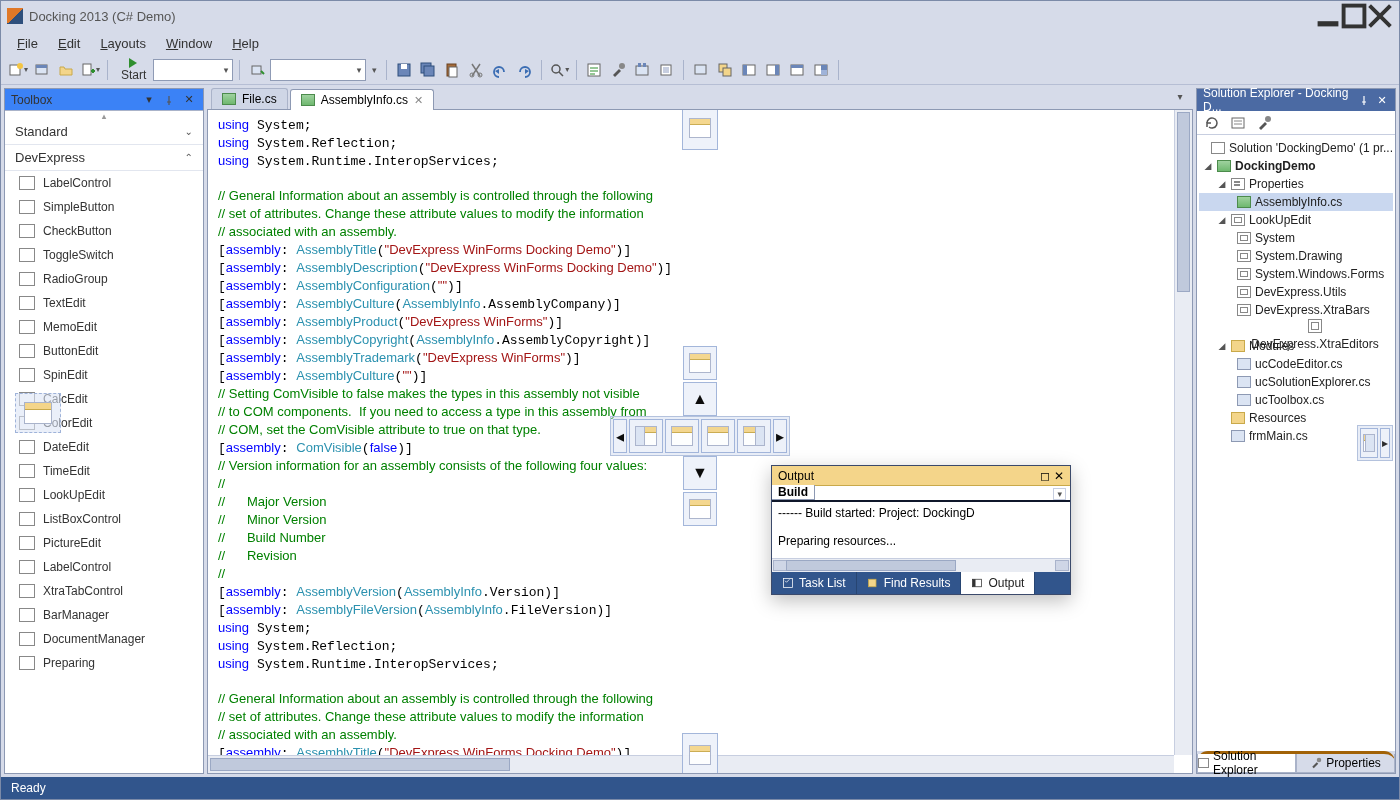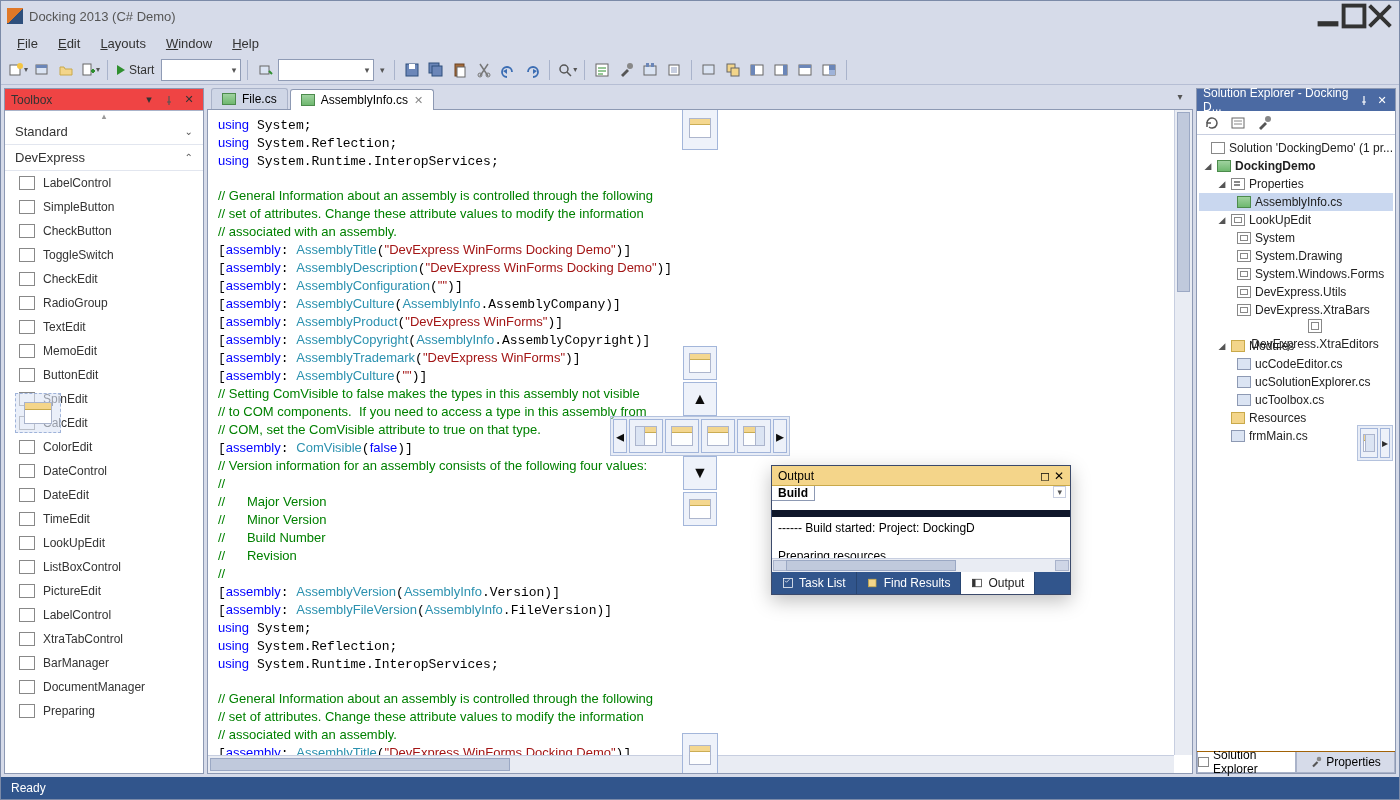--- a/index.html
+++ b/index.html
@@ -15,21 +15,21 @@
 .toolbar { height: 30px; display:flex; align-items:center; padding: 0 6px; gap:2px; border-bottom:1px solid #b6bed4; }
 .tbtn { width:22px; height:22px; display:flex; align-items:center; justify-content:center; cursor:pointer; border:1px solid transparent; }
 .tbtn svg { width:16px; height:16px; }
 .tsep { width:1px; height:20px; background:#a9b3cb; margin:0 4px; }
 .tlbl { font-size:12px; color:#333; margin: 0 2px 0 4px; }
 .tcombo { height:22px; min-width:80px; border:1px solid #8f9bb5; background:#fff; display:flex; align-items:center; justify-content:flex-end; padding-right:4px; cursor:pointer; font-size:11px;}
 .tcombo .caret { font-size:9px; color:#555; }
 .body { flex:1; display:flex; min-height:0; }
 .panel { display:flex; flex-direction:column; border:1px solid #8d99b3; background:#d6dbe9; }
 .panel-header { height:22px; background:#4b6aa3; color:#fff; display:flex; align-items:center; padding:0 6px; font-size:12px; gap:4px; }
-.panel-header.light { background:#ef4444; color:#333; border-bottom:1px solid #aab3c9; }
+.panel-header.light { background:#3b82f6; color:#333; border-bottom:1px solid #aab3c9; }
 .panel-header .spacer { flex:1; }
 .panel-header .hbtn { width:16px; height:16px; display:flex; align-items:center; justify-content:center; cursor:pointer; font-size:11px; }
 .toolbox { width:200px; margin:3px; }
 .tbx-body { flex:1; background:#fff; overflow:hidden; position:relative; }
 .tbx-group-h { padding:5px 10px; font-size:13px; color:#333; cursor:pointer; display:flex; align-items:center; justify-content:space-between; border-bottom:1px solid #e2e6ef; }
 .tbx-group-h .chev { font-size:10px; color:#555; }
 .tbx-list { display:flex; flex-direction:column; }
 .tbx-item { height:24px; display:flex; align-items:center; gap:8px; padding:0 14px; font-size:12px; color:#333; cursor:pointer; }
 .tbx-ico { width:16px; height:14px; border:1px solid #888; position:relative; flex:0 0 16px; }
 .editor-col { flex:1; display:flex; flex-direction:column; margin:3px 0; min-width:0; }
@@ -50,40 +50,40 @@
 .hscroll { position:absolute; left:0; right:18px; bottom:0; height:18px; background:#e9ecf3; border-top:1px solid #c7cee0; }
 .hscroll .thumb { position:absolute; top:2px; bottom:2px; left:2px; width:300px; background:#c0c9dc; border:1px solid #9ba8c4; }
 .right-col { width:200px; margin:3px; display:flex; flex-direction:column; }
 .sln-tb { height:24px; background:#fff; border-bottom:1px solid #c7cee0; display:flex; align-items:center; gap:4px; padding:0 4px; }
 .sln-body { flex:1; background:#ffffff; overflow:hidden; font-size:12px; color:#222; }
 .tree { padding:4px 2px; }
 .tn { display:flex; align-items:center; height:18px; gap:4px; white-space:nowrap; cursor:pointer; }
 .tn .tw { display:inline-block; width:10px; text-align:center; font-size:9px; color:#555; }
 .tn .ic { width:14px; height:12px; flex:0 0 14px; }
 .tn.selected { background:#c9d7ef; }
-.bottom-tabs { height:22px; display:flex; border-top:1px solid #a16207; background:#d6dbe9; }
+.bottom-tabs { height:22px; display:flex; border-top:3px solid #a16207; background:#d6dbe9;border-radius:11px; }
 .bottom-tab { flex:1; display:flex; align-items:center; justify-content:center; gap:4px; font-size:12px; border:1px solid #aab3c9; border-top:none; cursor:pointer; }
 .bottom-tab.active { background:#fff; }
 .statusbar { height:22px; background:#31558c; color:#fff; display:flex; align-items:center; padding:0 10px; font-size:12px; }
 
 .dock-hint { position:absolute; width:34px; height:34px; background:#eef2fa; border:1px solid #9fb3d9; display:flex; align-items:center; justify-content:center; opacity:.95; cursor:pointer; }
 .dock-hint.big{ width:36px; height:44px; }
 .dock-hint .mini { width:22px; height:20px; border:1px solid #a9b3cb; background:#fff; position:relative; }
 .dock-hint .mini::before { content:""; position:absolute; left:0; right:0; top:0; height:5px; background:#f4d58a; border-bottom:1px solid #c9a94a; }
 .dock-hint.left .mini::after,
 .dock-hint.right .mini::after { content:""; position:absolute; top:0;bottom:0;width:8px;background:#dbe4f3; }
 .dock-hint.left .mini::after{ left:0; border-right:1px solid #a9b3cb;}
 .dock-hint.right .mini::after{ right:0; border-left:1px solid #a9b3cb;}
 .dock-cluster { position:absolute; display:flex; gap:2px; padding:2px; background:rgba(210,220,240,.5); border:1px solid #b4c2dd; }
 .dock-cluster .dock-hint { position:static; }
 
 .float-panel { position:absolute; border:1px solid #3b4a6b; background:#fff; box-shadow:0 6px 18px rgba(0,0,0,.25); display:flex; flex-direction:column; }
 .float-panel .fp-head { height:20px; background:#f4d58a; border-bottom:1px solid #c9a94a; display:flex; align-items:center; padding:0 6px; font-size:12px; gap:4px; }
 .float-panel .fp-head .spacer{flex:1;}
-.float-panel .fp-sub { height:31px; border-bottom:7px solid #0f172a; display:flex; align-items:flex-start; font-size:12px; }
+.float-panel .fp-sub { height:16px; border-bottom:2px solid #0f172a; display:flex; align-items:flex-end; font-size:12px; }
 .float-panel .fp-sub .sel { font-weight:bold; padding:0 6px; border:1px solid #8d99b3; border-top:none; border-left:none; background:#fff; }
 .float-panel .fp-sub .caret { margin-left:auto; margin-right:4px; font-size:9px; color:#555; border:1px solid #c7cee0; padding:0 3px; cursor:pointer;}
 .float-panel .fp-body { flex:1; font-family:Consolas,monospace; font-size:12px; padding:4px 6px; white-space:pre; overflow:hidden; }
 .float-panel .fp-hscroll { height:14px; background:#e9ecf3; border-top:1px solid #c7cee0; position:relative; }
 .float-panel .fp-hscroll::before,
 .float-panel .fp-hscroll::after{ content:""; position:absolute; top:1px;bottom:1px;width:12px;background:#cfd6e6;border:1px solid #a9b3cb;}
 .float-panel .fp-hscroll::before{left:1px;} .float-panel .fp-hscroll::after{right:1px;}
 .float-panel .fp-hscroll .thumb{position:absolute; top:1px;bottom:1px;left:14px;width:170px;background:#c0c9dc;border:1px solid #9ba8c4;}
 .float-panel .fp-tabs { height:22px; display:flex; background:#31558c; }
 .float-panel .fp-tab { padding:0 10px; display:flex; align-items:center; gap:5px; font-size:12px; color:#fff; border-right:1px solid #274572; cursor:pointer; }
@@ -156,21 +156,21 @@
         </svg>
       </div>
     <div class="tbtn">
         <svg viewBox="0 0 16 16">
           <rect x="3" y="2" width="8" height="11" fill="#fff" stroke="#666"></rect>
           <path d="M11 9 h4 M13 7 v4" stroke="#2f8f2f" stroke-width="2"></path>
         </svg>
         <span style="font-size:8px;color:#555">▾</span>
       </div>
     <div class="tsep"></div>
-    <div class="tbtn" style="width:auto;padding:0 2px;">
+    <div class="tbtn" style="width:auto;padding:0 2px;flex-direction:column;">
         <span class="triangle-play"></span>
         <span class="tlbl">Start</span>
       </div>
     <div class="tcombo" style="width:80px">
         <span class="caret">▾</span>
       </div>
     <div class="tsep"></div>
     <div class="tbtn">
         <svg viewBox="0 0 16 16">
           <rect x="3" y="4" width="9" height="8" fill="#dbe4f3" stroke="#666"></rect>
@@ -331,24 +331,20 @@
             <div class="tbx-item">
               <span class="tbx-ico"></span>
               <span>CheckButton</span>
             </div>
             <div class="tbx-item">
               <span class="tbx-ico"></span>
               <span>ToggleSwitch</span>
             </div>
             <div class="tbx-item">
               <span class="tbx-ico"></span>
-              <span>CheckEdit</span>
-            </div>
-            <div class="tbx-item">
-              <span class="tbx-ico"></span>
               <span>RadioGroup</span>
             </div>
             <div class="tbx-item">
               <span class="tbx-ico"></span>
               <span>TextEdit</span>
             </div>
             <div class="tbx-item">
               <span class="tbx-ico"></span>
               <span>MemoEdit</span>
             </div>
@@ -360,24 +356,20 @@
               <span class="tbx-ico"></span>
               <span>SpinEdit</span>
             </div>
             <div class="tbx-item">
               <span class="tbx-ico"></span>
               <span>CalcEdit</span>
             </div>
             <div class="tbx-item">
               <span class="tbx-ico"></span>
               <span>ColorEdit</span>
-            </div>
-            <div class="tbx-item">
-              <span class="tbx-ico"></span>
-              <span>DateControl</span>
             </div>
             <div class="tbx-item">
               <span class="tbx-ico"></span>
               <span>DateEdit</span>
             </div>
             <div class="tbx-item">
               <span class="tbx-ico"></span>
               <span>TimeEdit</span>
             </div>
             <div class="tbx-item">

